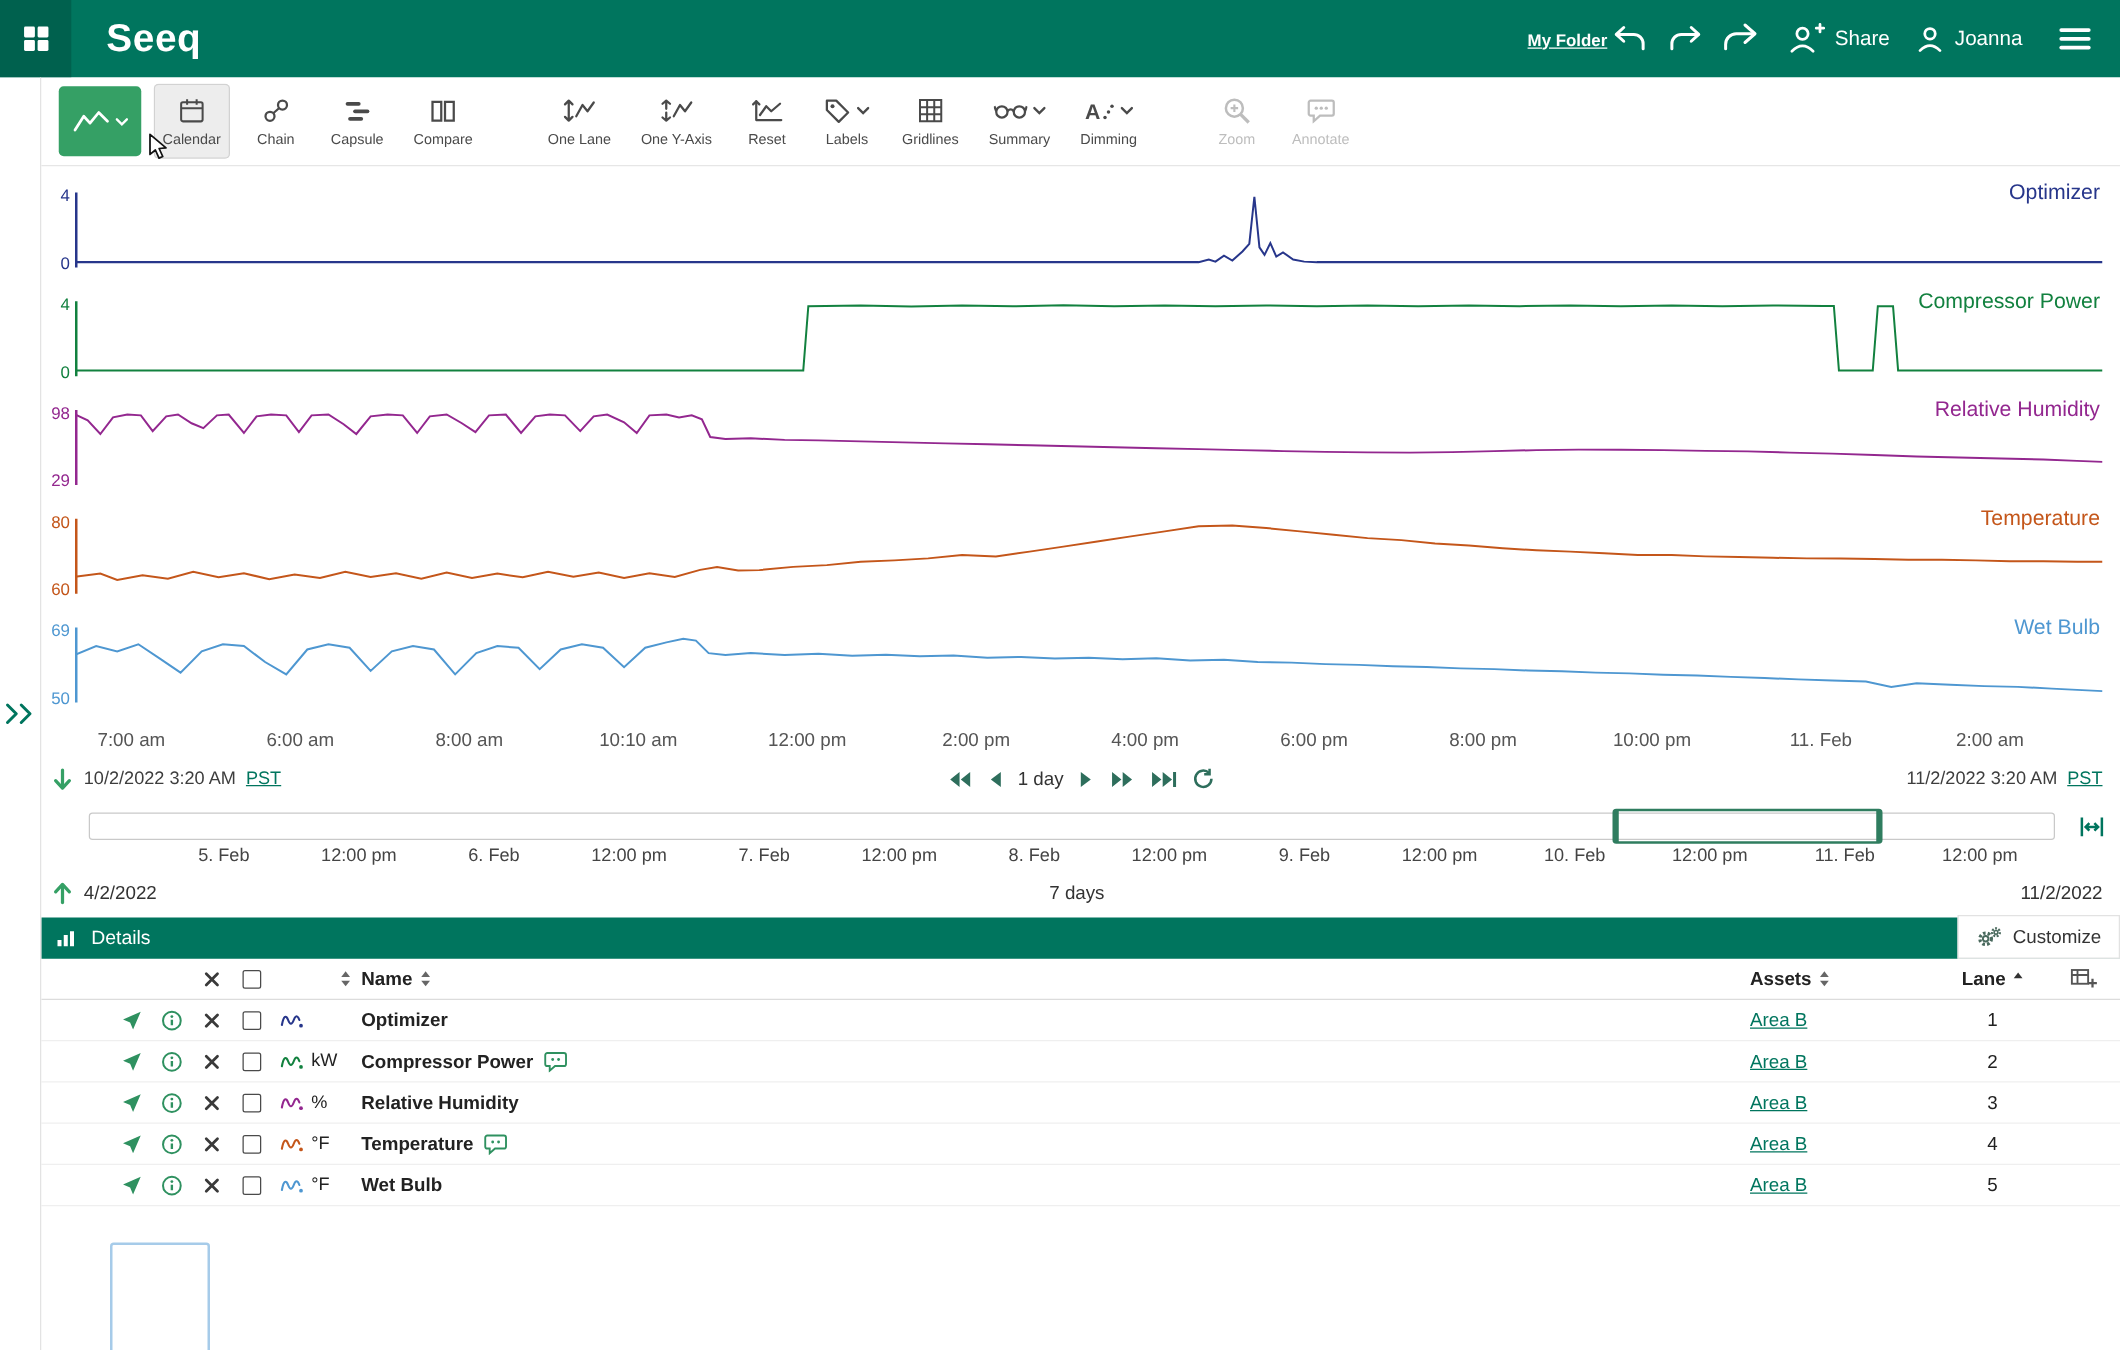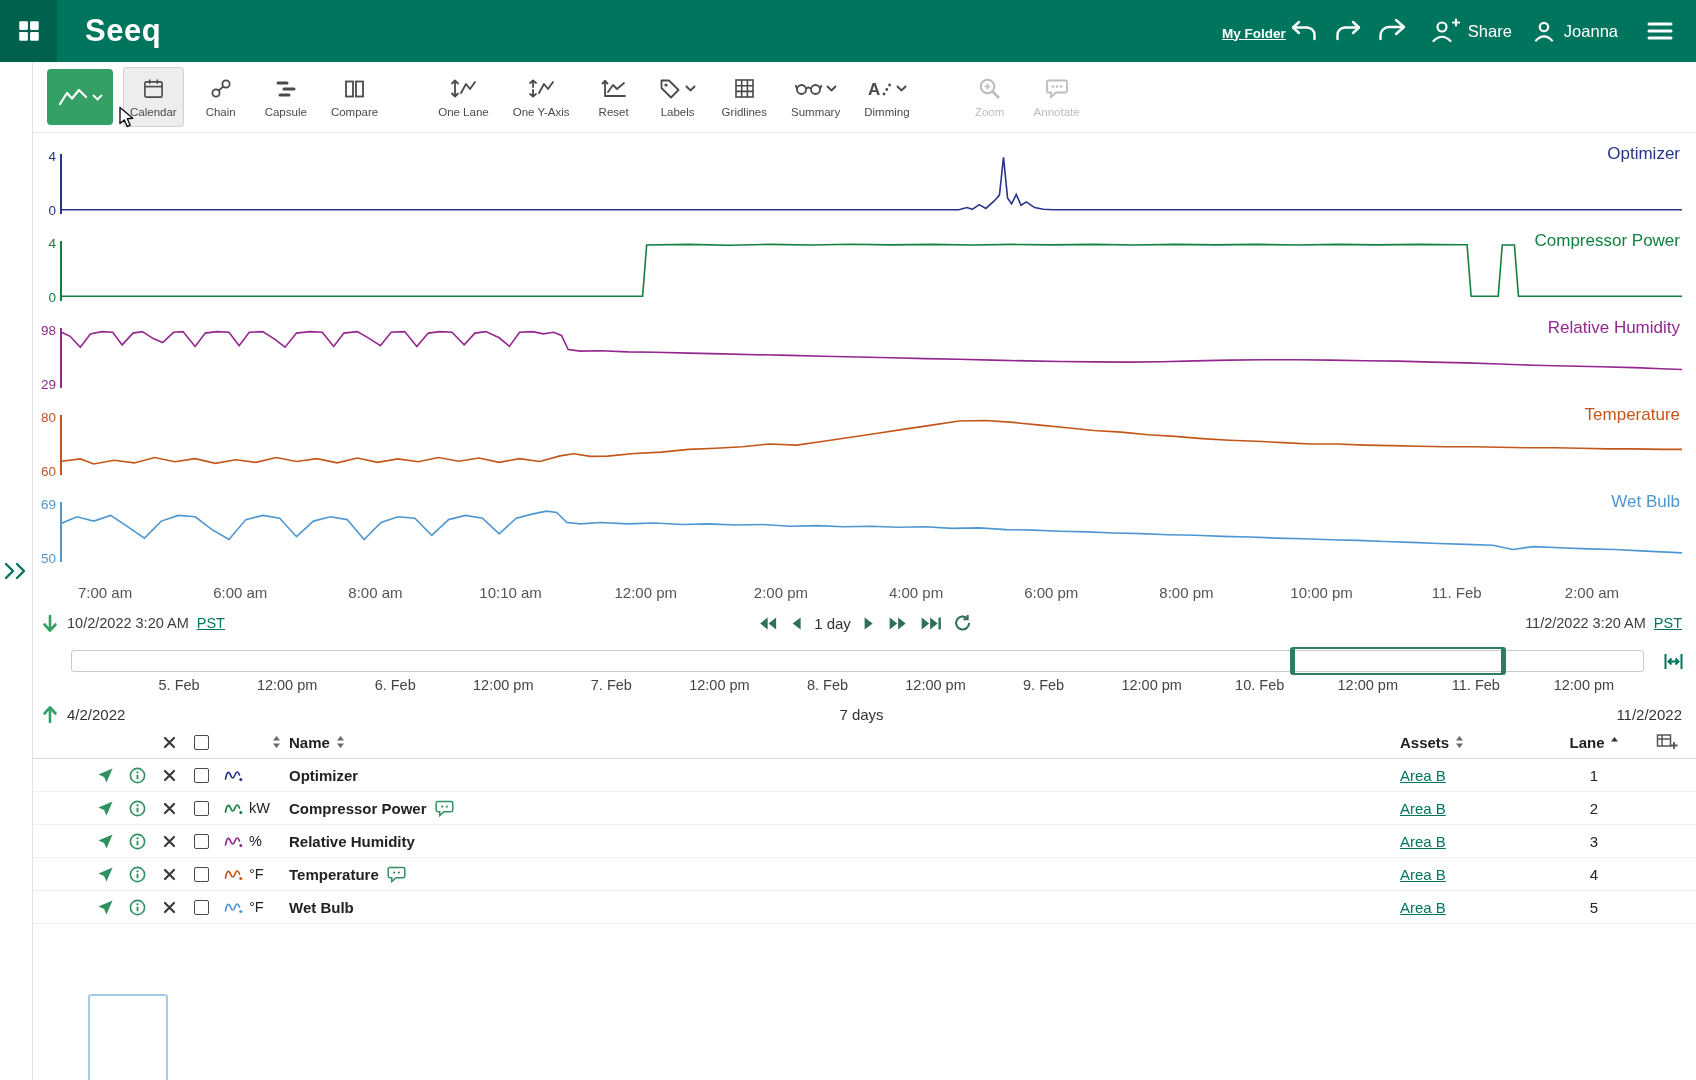--- a/index.html
+++ b/index.html
@@ -594,20 +594,45 @@
               <path d="M3.5 8.5 L9 2.5 L14.5 8.5"></path>
             </g>
           </svg>
         </span>
       <span>4/2/2022</span>
     </span>
     <span class="dur">7 days</span>
     <span class="end">11/2/2022</span>
   </div>
 
+  <div class="detailsbar">
+    <span data-icon="details-chart" style="display:flex">
+        <svg width="19" height="16" viewBox="0 0 19 16">
+          <g fill="currentColor">
+            <rect x="2" y="9" width="3.2" height="5"></rect>
+            <rect x="7" y="5" width="3.2" height="9"></rect>
+            <rect x="12" y="2" width="3.2" height="12"></rect>
+          </g>
+        </svg>
+      </span>
+    <span>Details</span>
+    <div class="customize">
+      <span data-icon="gears">
+          <svg width="21" height="17" viewBox="0 0 21 17">
+            <g fill="none" stroke="currentColor">
+              <circle cx="7.5" cy="10" r="2.2" stroke-width="1.5"></circle>
+              <circle cx="7.5" cy="10" r="4.6" stroke-width="2.6" stroke-dasharray="2.1 1.7"></circle>
+              <circle cx="15.8" cy="4.8" r="1.5" stroke-width="1.2"></circle>
+              <circle cx="15.8" cy="4.8" r="3.1" stroke-width="1.9" stroke-dasharray="1.5 1.2"></circle>
+            </g>
+          </svg>
+        </span>
+      <span>Customize</span>
+    </div>
+  </div>
 
   <div class="thead">
     <div class="col"></div>
     <div class="col"></div>
     <div class="col">
         <span class="i-dark" data-icon="close">
           <svg width="13" height="13" viewBox="0 0 13 13">
             <path d="M2 2 L11 11 M11 2 L2 11" stroke="currentColor" stroke-width="2.2" stroke-linecap="round"></path>
           </svg>
         </span>

